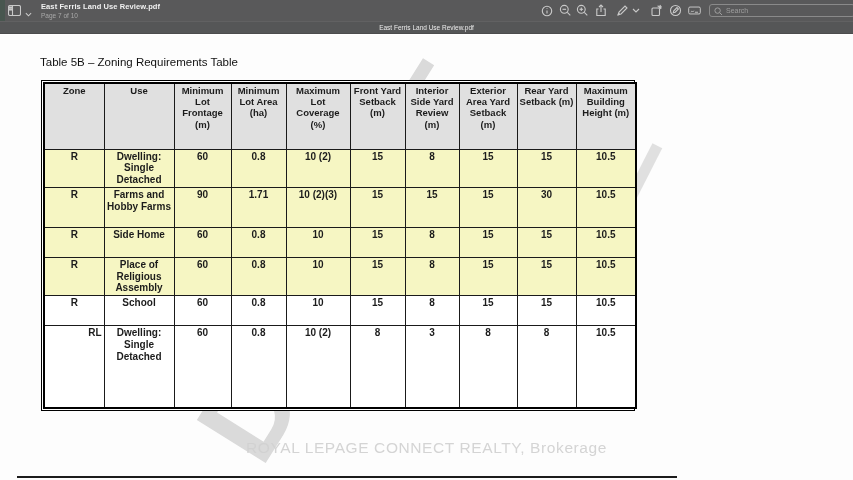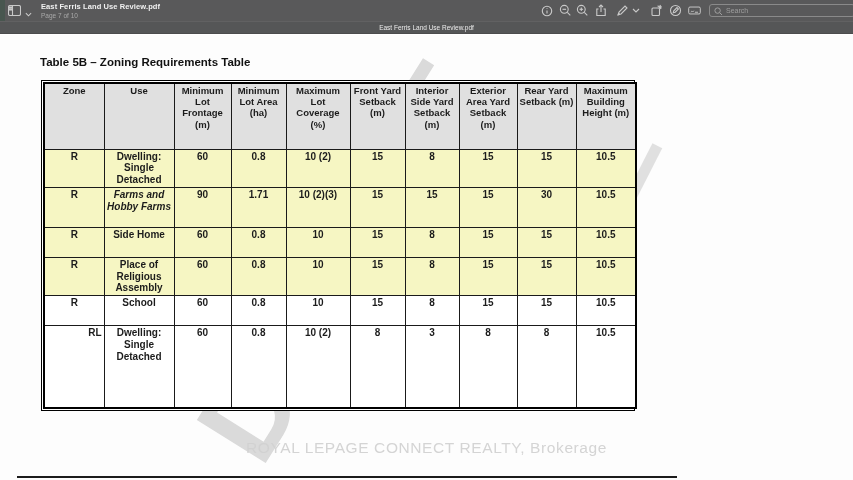--- a/index.html
+++ b/index.html
@@ -26,21 +26,21 @@
   .searchbox .ph { font-size:7px; color:#9f9f9f; margin-left:3px; }
   .tabbar { position:absolute; left:0; top:21px; width:853px; height:13px;
             background:#555657; border-top:1px solid #616162; border-bottom:1px solid #4c4c4d;
             display:flex; align-items:center; justify-content:center; }
   .tab-name { font-size:6.5px; color:#ececec; }
 
   
   .page { position:absolute; left:0; top:35px; width:853px; height:445px;
           background:#fdfdfd; overflow:hidden; }
   .doc-heading { position:absolute; left:40px; top:21px; font-size:11.5px;
-                 font-weight:bold; color:#111; }
+                 font-weight:normal; color:#111; }
 
   
   .wm-draft { position:absolute; left:128px; top:110px; width:420px; height:250px;
               transform:rotate(-58deg); transform-origin:center;
               font-size:118px; font-weight:bold; letter-spacing:9px;
               color:rgba(150,150,150,.34); text-align:center; line-height:250px;
               pointer-events:none; }
   .wm-stroke { position:absolute; background:rgba(160,160,160,.30); pointer-events:none; }
   .wm-stroke.s1 { left:628px; top:105px; width:11px; height:105px; transform:rotate(27deg); }
   .wm-stroke.s2 { left:606px; top:275px; width:10px; height:60px;  transform:rotate(27deg); }
@@ -192,42 +192,42 @@
           <col style="width: 60px;">
         </colgroup>
       <thead>
           <tr id="zt-head">
             <th>Zone</th>
             <th>Use</th>
             <th>Minimum Lot Frontage (m)</th>
             <th>Minimum Lot Area (ha)</th>
             <th>Maximum Lot Coverage (%)</th>
             <th>Front Yard Setback (m)</th>
-            <th>Interior Side Yard Setback (m)</th>
+            <th>Interior Side Yard Review (m)</th>
             <th>Exterior Area Yard Setback (m)</th>
             <th>Rear Yard Setback (m)</th>
             <th>Maximum Building Height (m)</th>
           </tr>
         </thead>
       <tbody id="zt-body">
           <tr class="hl">
             <td style="height: 34px;">R</td>
             <td style="height: 34px;">Dwelling: Single Detached</td>
             <td style="height: 34px;">60</td>
             <td style="height: 34px;">0.8</td>
             <td style="height: 34px;">10 (2)</td>
             <td style="height: 34px;">15</td>
             <td style="height: 34px;">8</td>
             <td style="height: 34px;">15</td>
             <td style="height: 34px;">15</td>
             <td style="height: 34px;">10.5</td>
           </tr>
           <tr class="hl">
             <td style="height: 40px;">R</td>
-            <td style="height: 40px; font-style: italic;">Farms and Hobby Farms</td>
+            <td style="height: 40px;">Farms and Hobby Farms</td>
             <td style="height: 40px;">90</td>
             <td style="height: 40px;">1.71</td>
             <td style="height: 40px;">10 (2)(3)</td>
             <td style="height: 40px;">15</td>
             <td style="height: 40px;">15</td>
             <td style="height: 40px;">15</td>
             <td style="height: 40px;">30</td>
             <td style="height: 40px;">10.5</td>
           </tr>
           <tr class="hl">

